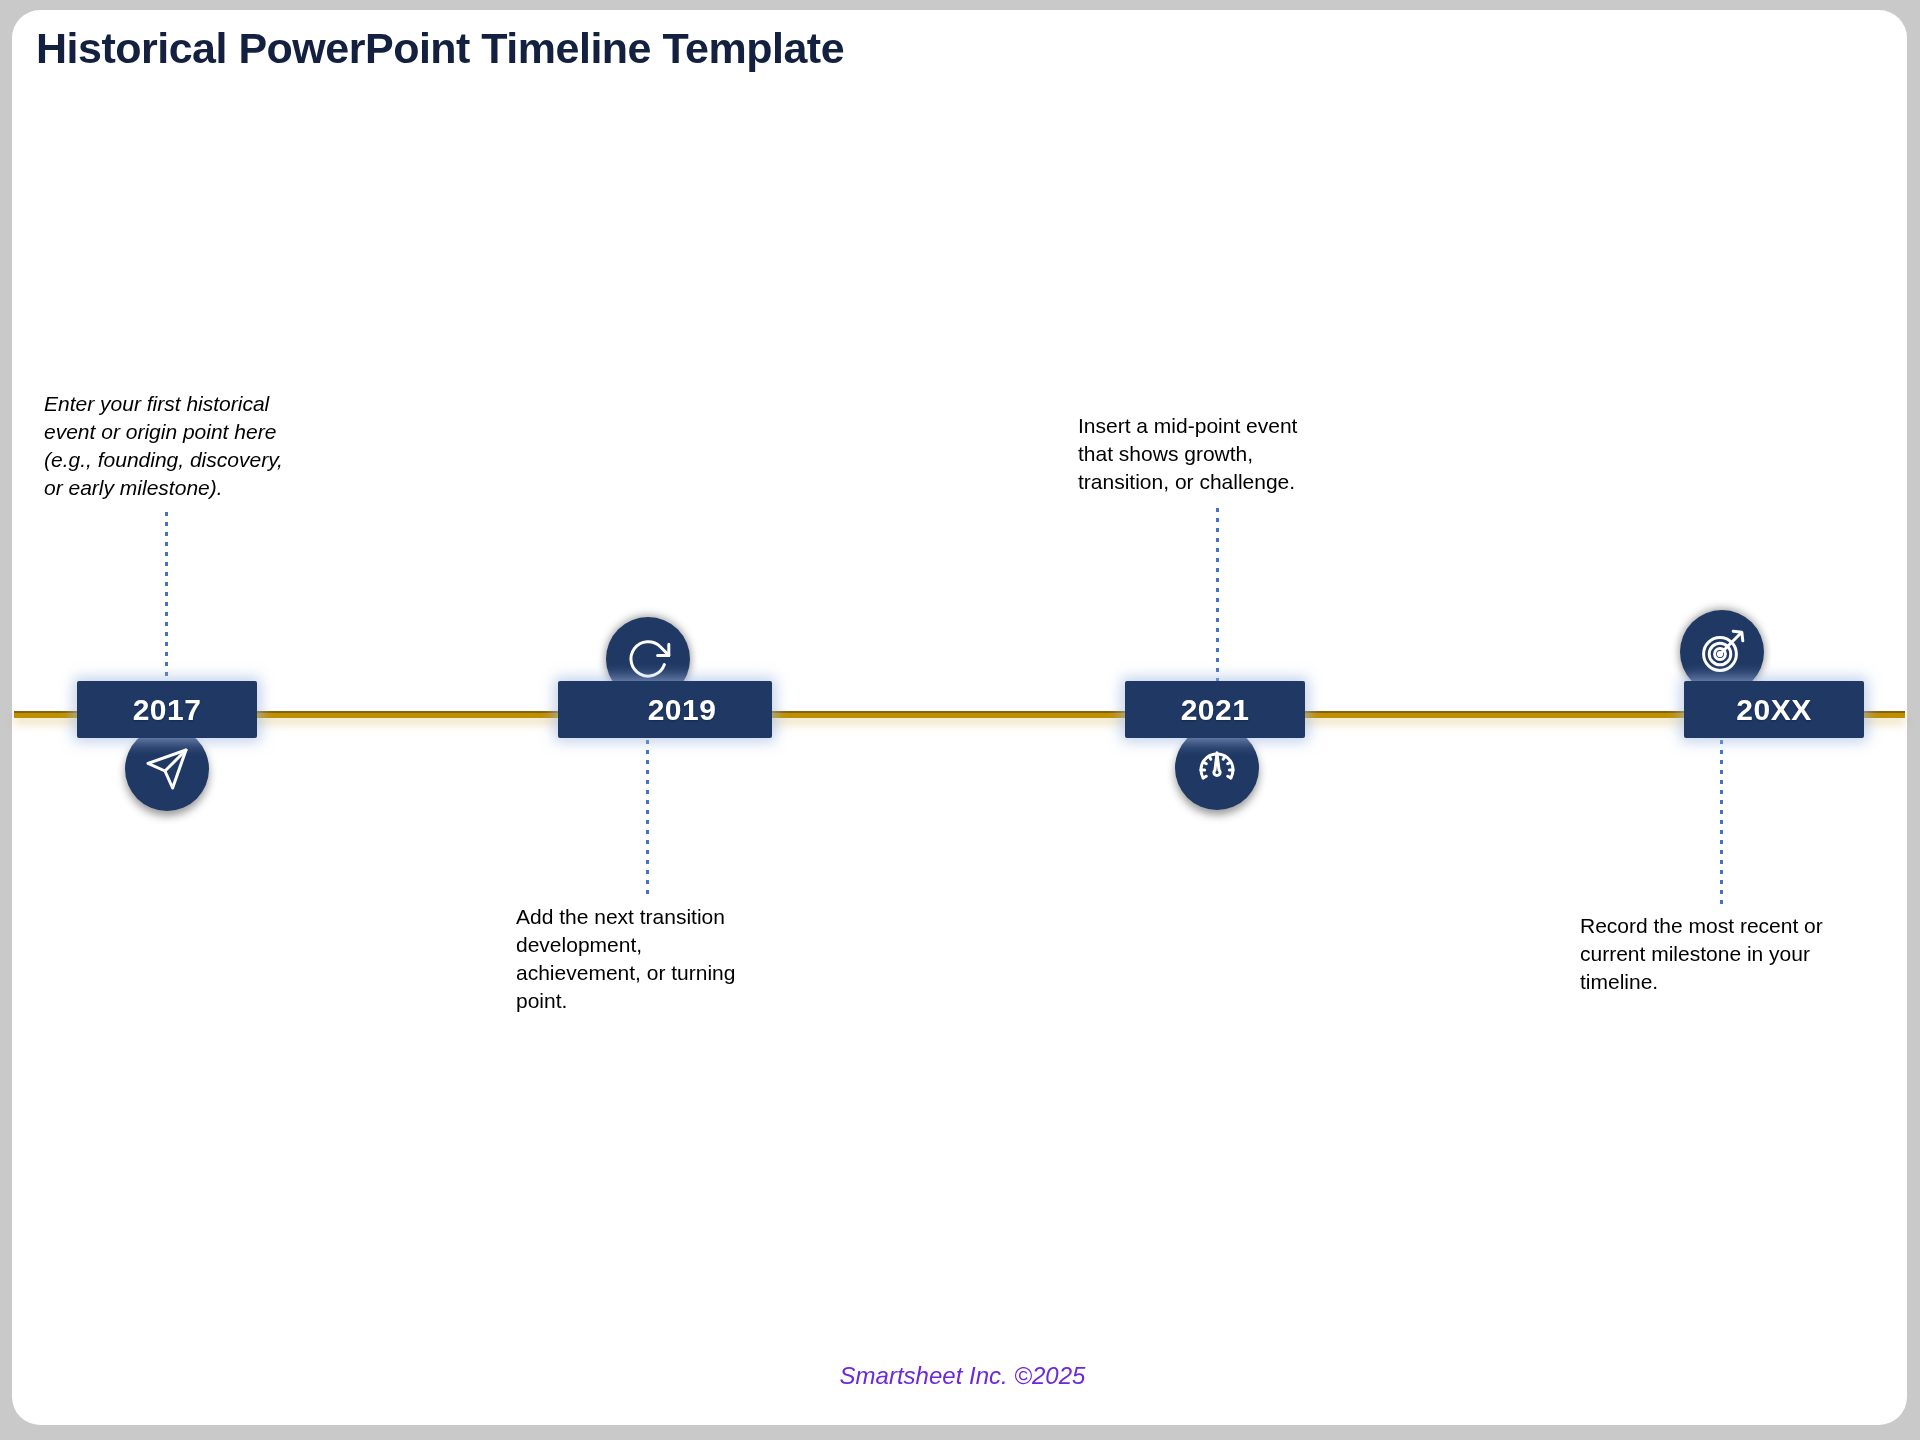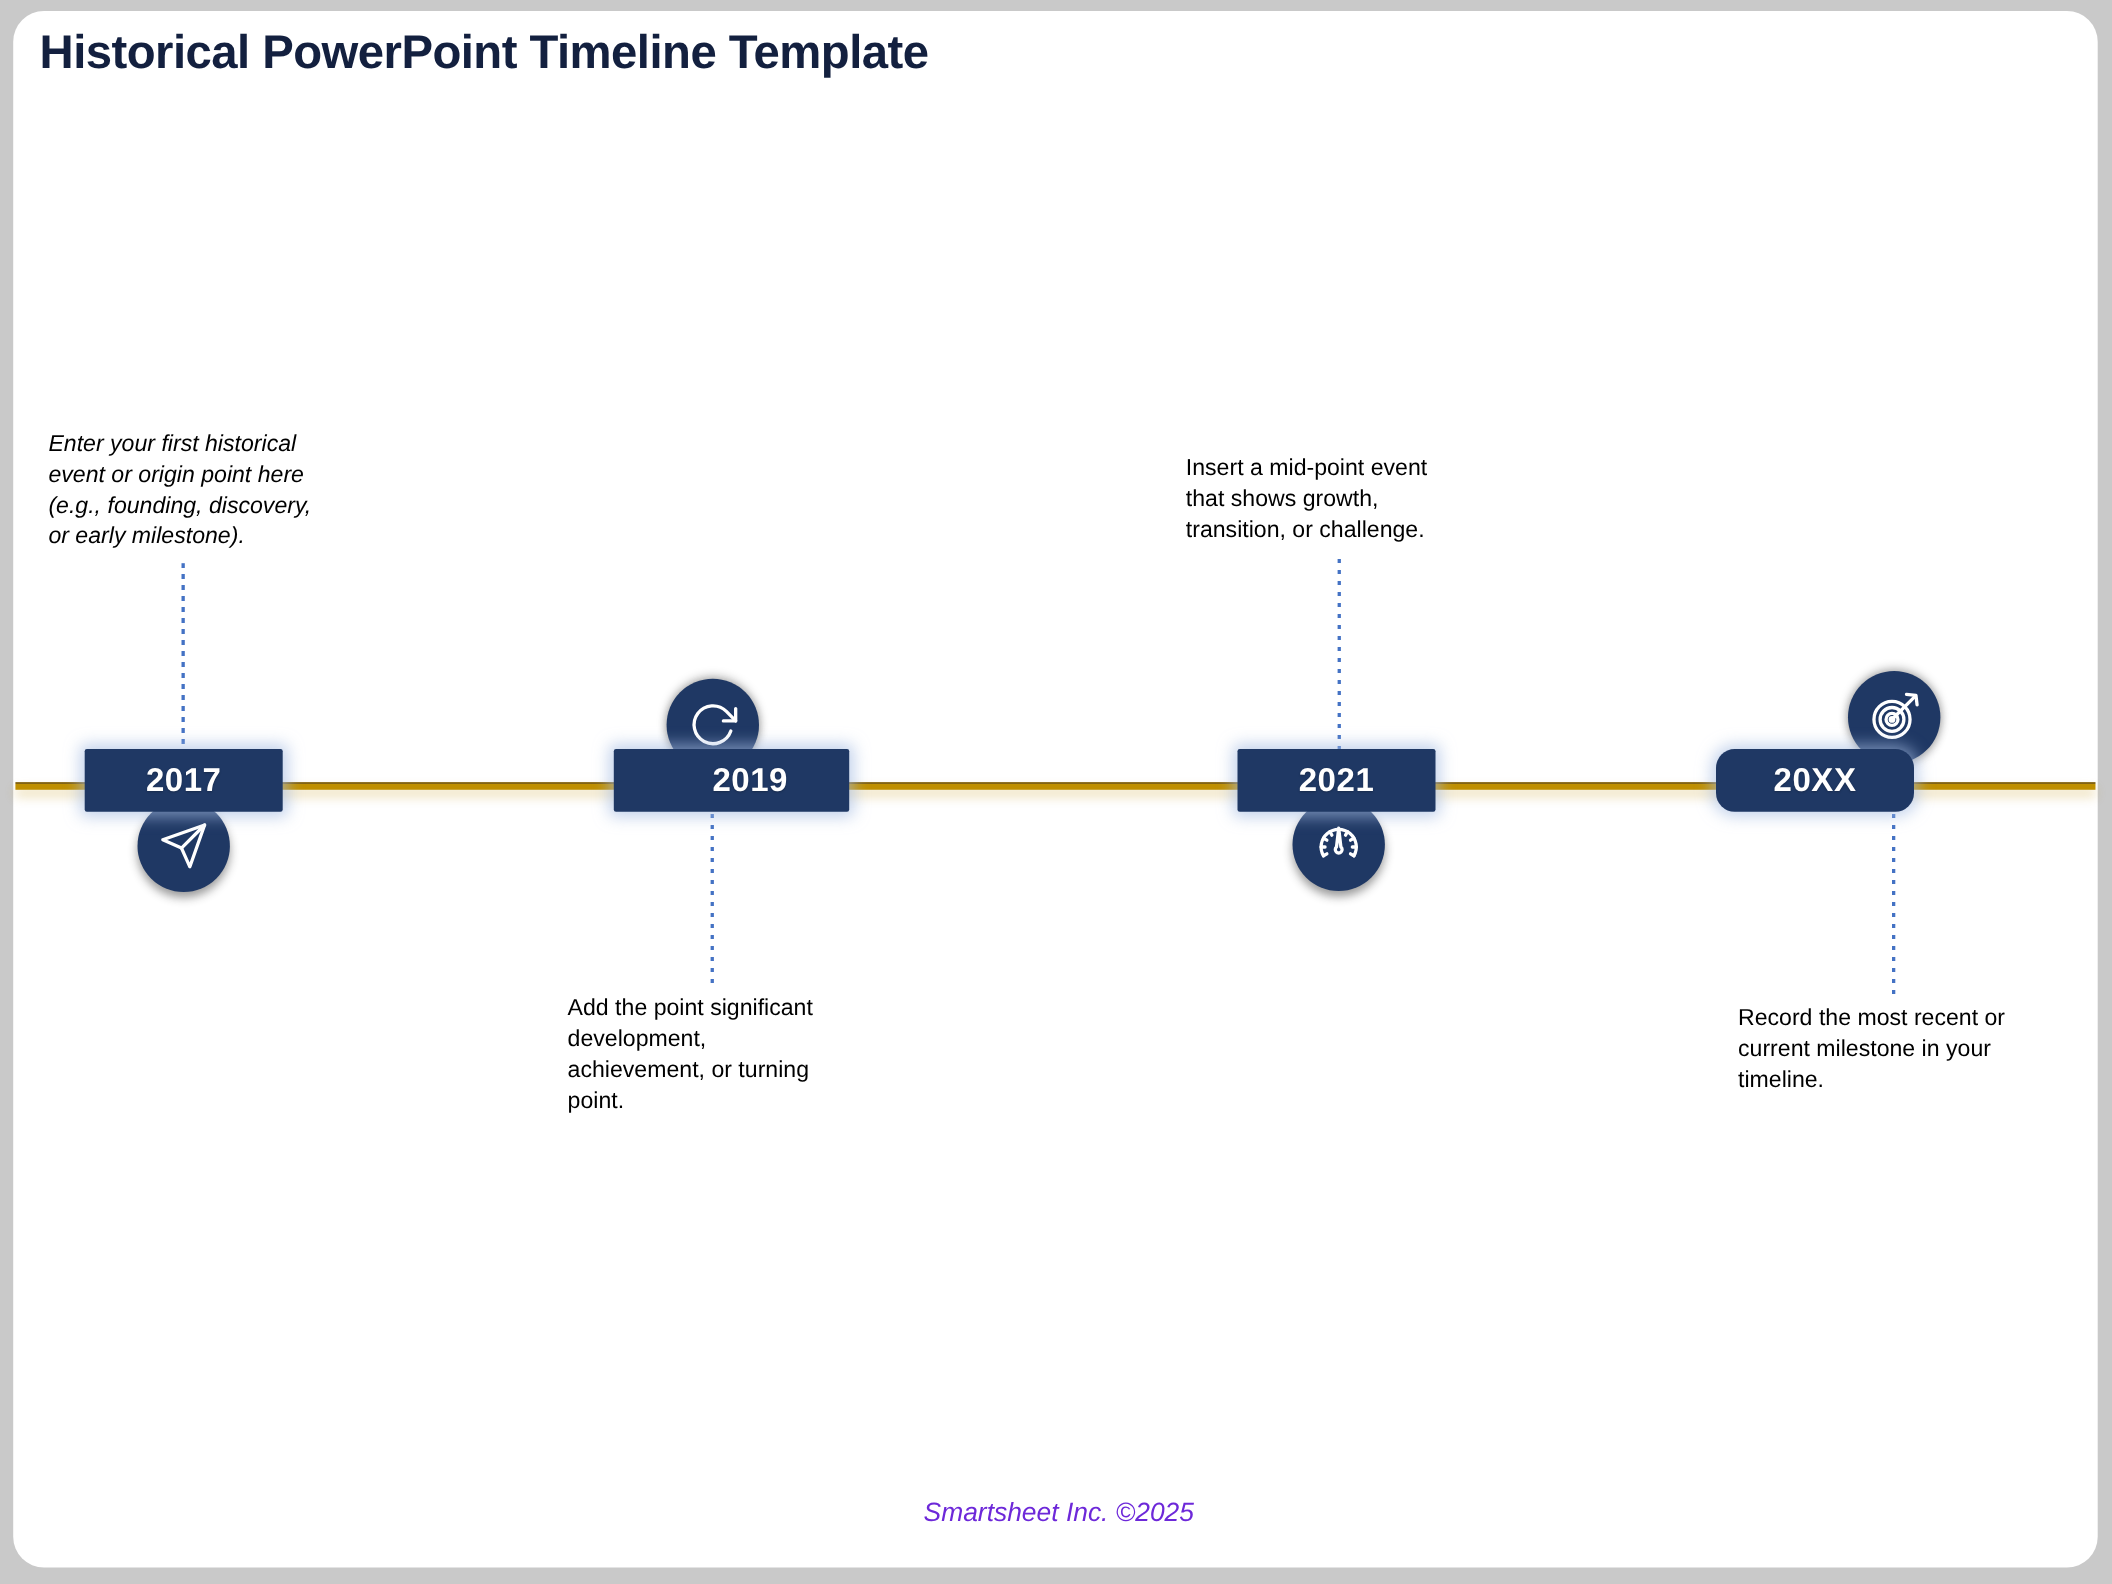--- a/index.html
+++ b/index.html
@@ -62,21 +62,21 @@
   }
   .desc .line{display:block;}
   #desc-1{left:44px;top:390px;width:300px;font-style:italic;}
   #desc-2{left:516px;top:903px;width:310px;}
   #desc-3{left:1078px;top:412px;width:310px;}
   #desc-4{left:1580px;top:912px;width:340px;}
   
   #chip-1{left:77px;}
   #chip-2{left:558px;padding-left:34px;}
   #chip-3{left:1125px;}
-  #chip-4{left:1560px;border-radius:17px;}
+  #chip-4{left:1684px;}
   
   #med-1{left:125px;top:727px;}
   #med-2{left:606px;top:617px;}
   #med-3{left:1175px;top:726px;}
   #med-4{left:1680px;top:610px;}
   .footer{
     position:absolute;left:5px;right:0;top:1362px;text-align:center;
     color:#6d28d9;font-size:24px;font-style:italic;
   }
 </style>
@@ -95,21 +95,21 @@
   <div class="connector" id="conn-3"></div>
   <div class="connector" id="conn-4"></div>
 
   <div class="desc" id="desc-1">
     <span class="line">Enter your first historical</span>
     <span class="line">event or origin point here</span>
     <span class="line">(e.g., founding, discovery,</span>
     <span class="line">or early milestone).</span>
   </div>
   <div class="desc" id="desc-2">
-    <span class="line">Add the point significant</span>
+    <span class="line">Add the next transition</span>
     <span class="line">development,</span>
     <span class="line">achievement, or turning</span>
     <span class="line">point.</span>
   </div>
   <div class="desc" id="desc-3">
     <span class="line">Insert a mid-point event</span>
     <span class="line">that shows growth,</span>
     <span class="line">transition, or challenge.</span>
   </div>
   <div class="desc" id="desc-4">

